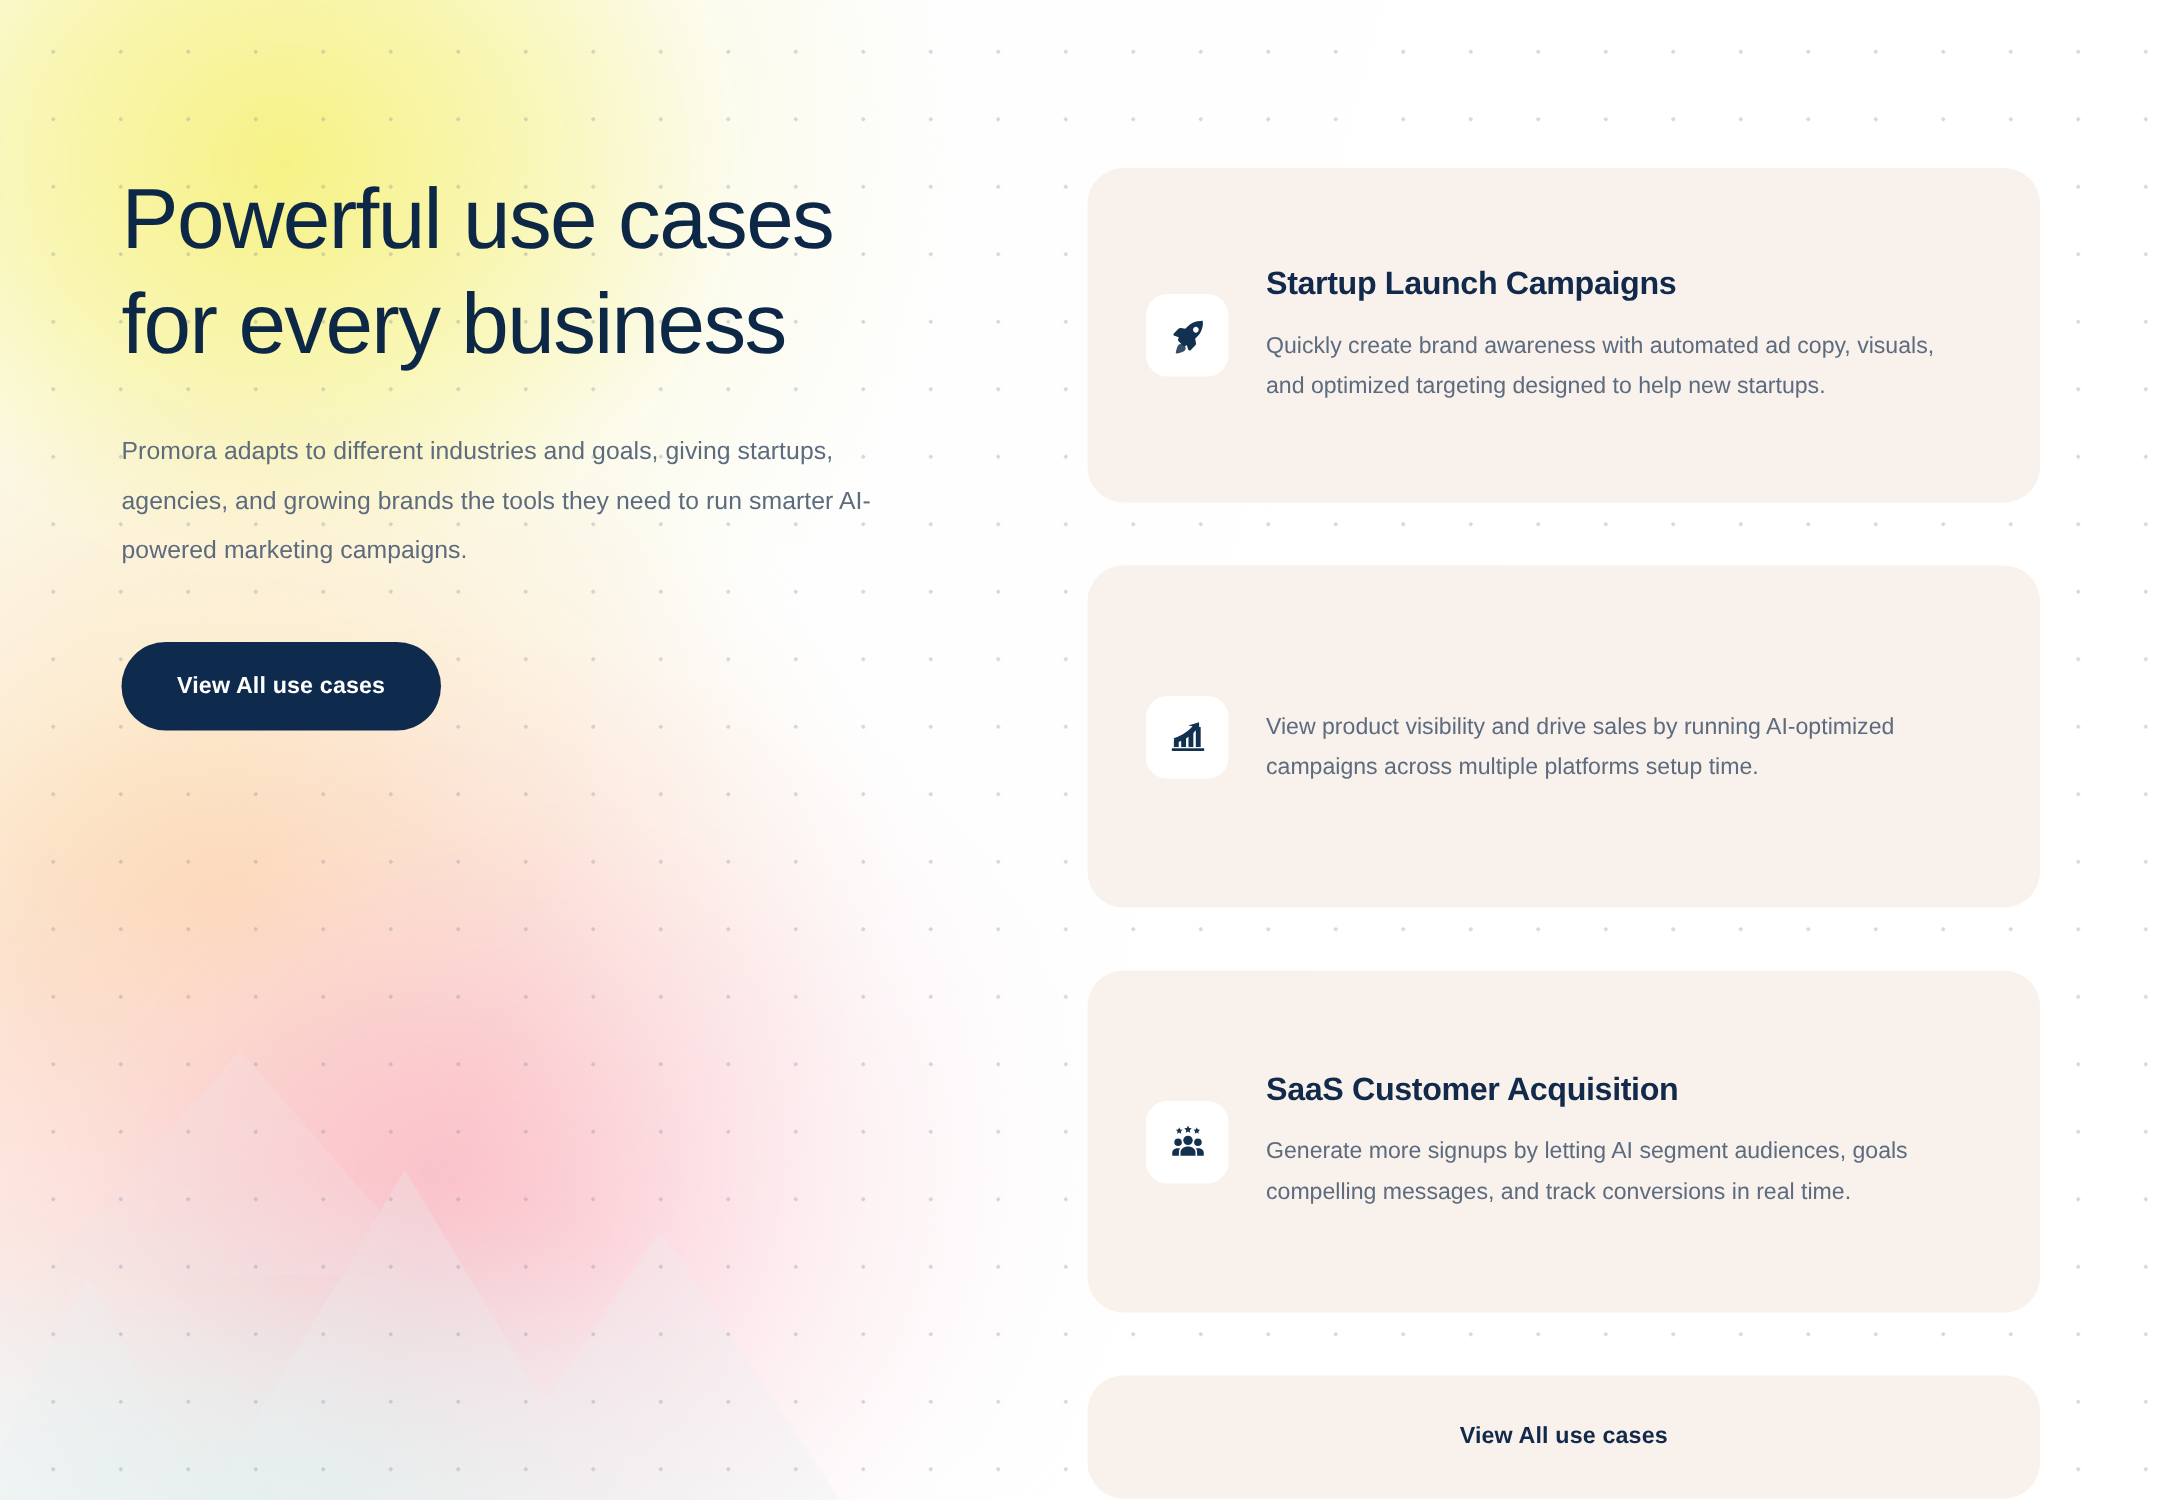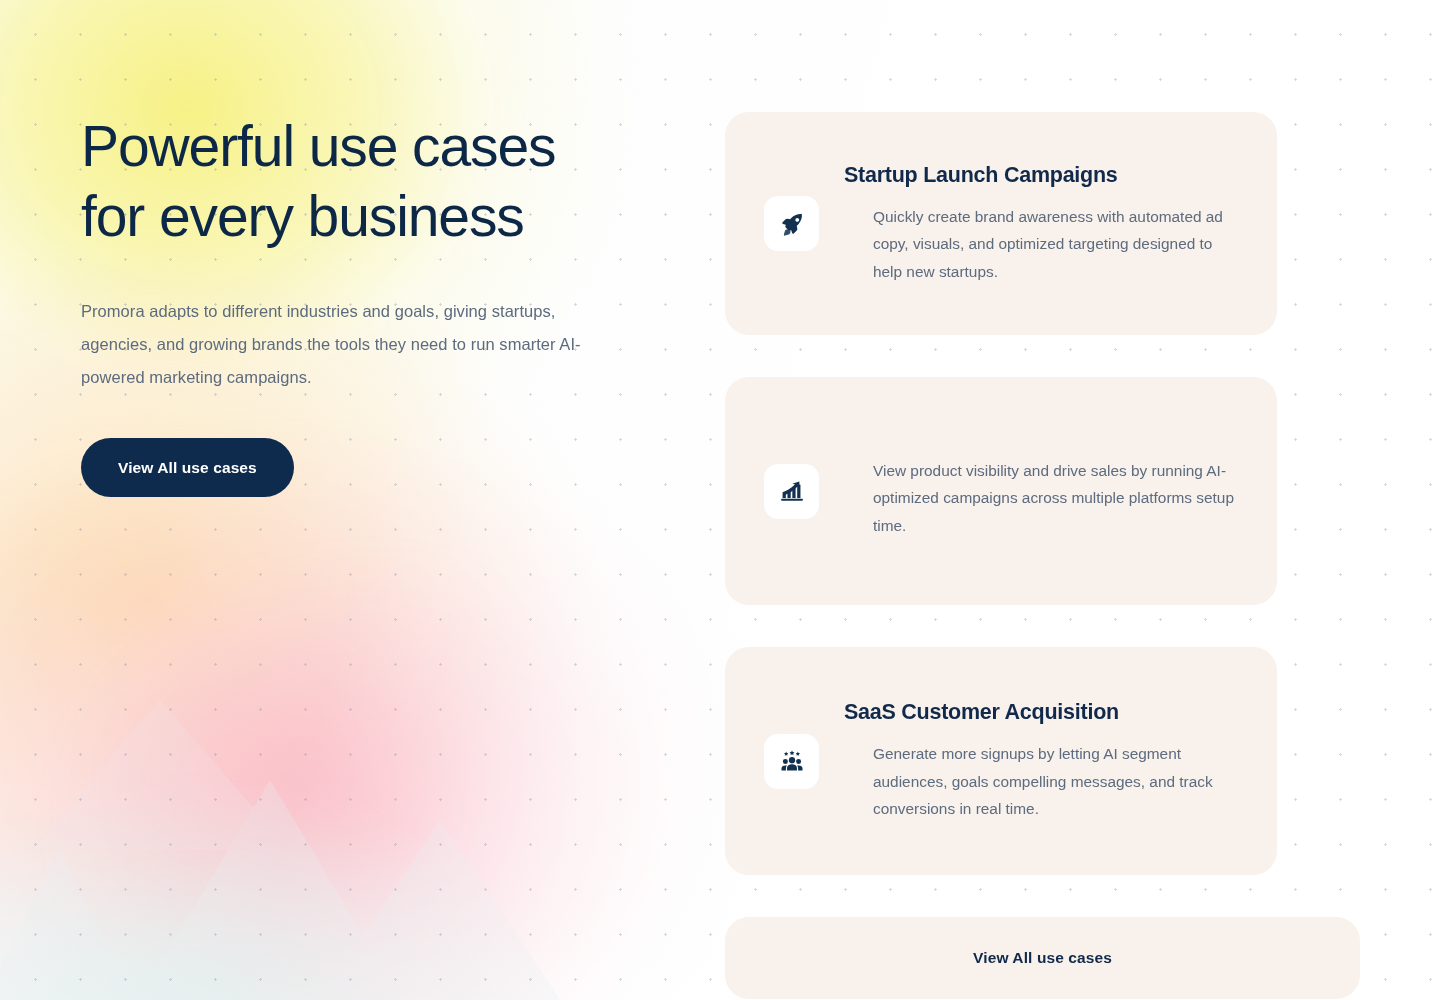--- a/index.html
+++ b/index.html
@@ -105,21 +105,21 @@
   
   .hero-title {
     font-size:57px;
     line-height:1.22;
     font-weight:400;
     letter-spacing:-1.1px;
     color:#0d2847;
     max-width:540px;
   }
   .hero-sub {
-    margin-top:44px;
+    margin-top:34px;
     font-size:16.5px;
     line-height:2.0;
     color:#5d6b7e;
     max-width:540px;
     letter-spacing:0.05px;
   }
   .hero-btn {
     margin-top:44px;
     display:inline-flex;
     align-items:center;
@@ -133,21 +133,21 @@
     font-family:"Liberation Sans", sans-serif;
     font-size:15.5px;
     font-weight:600;
     letter-spacing:0.1px;
     cursor:pointer;
   }
 
   
   .card {
     position:relative;
-    width:552px;
+    width:635px;
     background:#f8f1ec;
     border-radius:24px;
     display:flex;
     align-items:center;
     gap:25px;
     padding:0 40px 0 39px;
     margin-bottom:42px;
   }
   .card-1 { height:223px; }
   .card-2 { height:228px; }
@@ -172,21 +172,20 @@
     color:#11294a;
     letter-spacing:-0.25px;
     line-height:1.25;
   }
   .card-desc {
     margin-top:14px;
     font-size:15.4px;
     line-height:1.78;
     color:#5d6b7e;
     max-width:470px;
-    margin-left:29px;
   }
 
   .cta-card {
     width:635px;
     height:82px;
     background:#f8f1ec;
     border-radius:24px;
     display:flex;
     align-items:center;
     justify-content:center;

